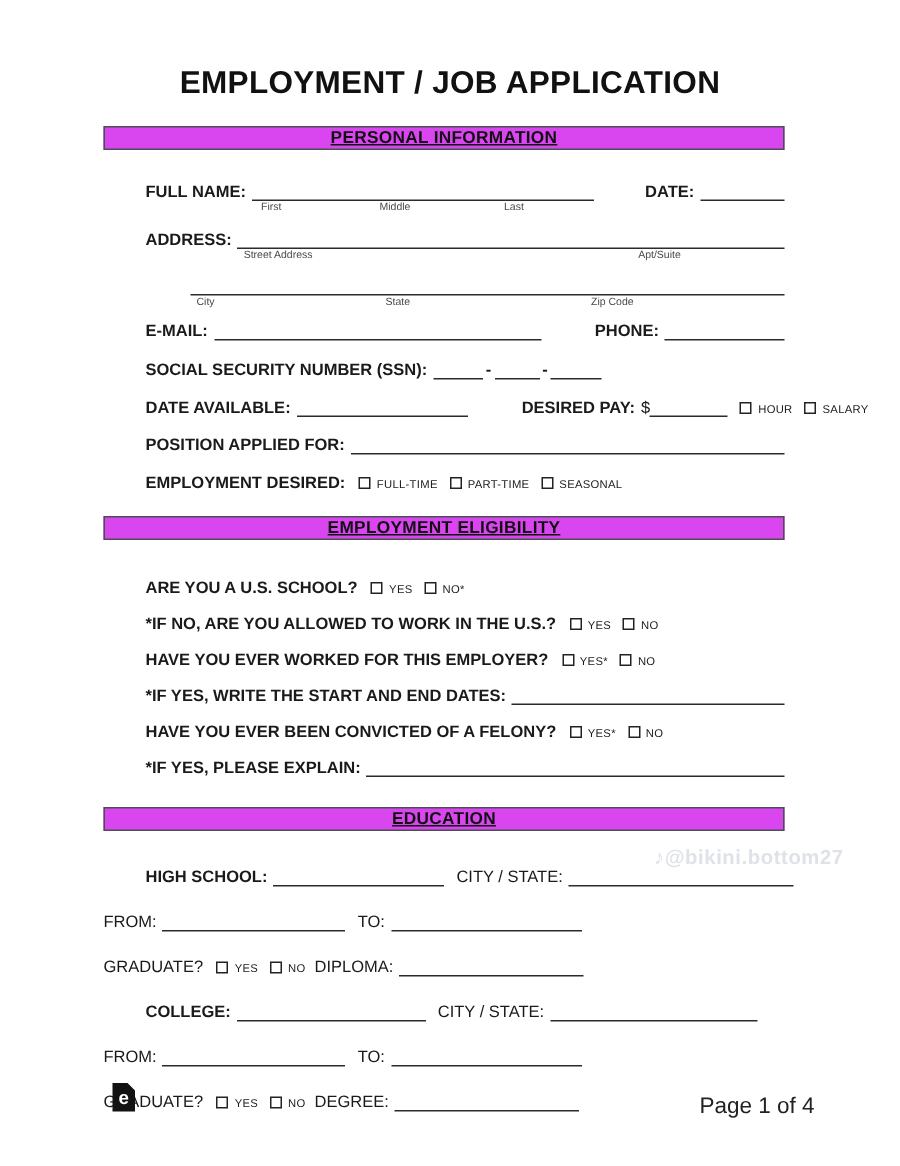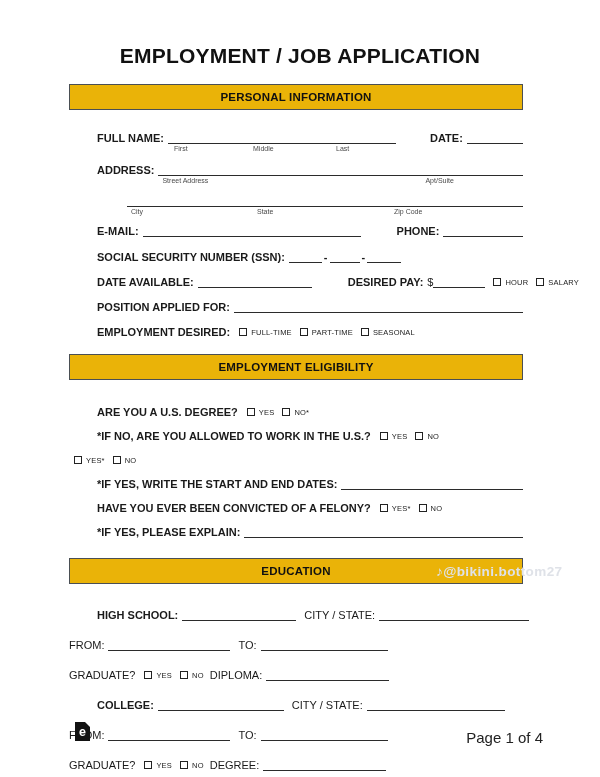--- a/index.html
+++ b/index.html
@@ -8,23 +8,23 @@
     position:relative; width:600px; height:777px; background:#ffffff;
     font-family:"Liberation Sans","DejaVu Sans",sans-serif; color:#1a1a1a;
     overflow:hidden;
   }
   .title {
     margin-top:44px; text-align:center; font-size:21px; font-weight:bold;
     letter-spacing:0.2px; color:#111;
   }
   .content { margin:0 77px 0 69px; }
   .section-bar {
-    margin-top:16px; height:26px; background:#eab308; border:1.5px solid #4a4f54;
+    margin-top:16px; height:16px; background:#d946ef; border:1.5px solid #4a4f54;
     display:flex; align-items:center; justify-content:center;
-    font-weight:bold; font-size:11.5px; color:#111; letter-spacing:0.2px;
+    font-weight:bold; font-size:11.5px; color:#111; letter-spacing:0.2px;text-decoration:underline;
   }
   .bar-elig { margin-top:16px; }
   .bar-edu  { margin-top:20px; }
   .row {
     display:flex; align-items:flex-end; height:14px; font-size:11px;
     white-space:nowrap; position:relative;
   }
   .lbl  { font-weight:bold; margin-right:4px;padding-left:28px; }
   .rlbl { font-weight:normal; margin-right:4px; }
   .line { border-bottom:1px solid #2b2b2b; height:13px; position:relative; flex:none; }
@@ -147,36 +147,37 @@
       <span class="cbl">FULL-TIME</span>
       <span class="cb"></span>
       <span class="cbl">PART-TIME</span>
       <span class="cb"></span>
       <span class="cbl">SEASONAL</span>
     </div>
 
     <div class="section-bar bar-elig">EMPLOYMENT ELIGIBILITY</div>
 
     <div class="row r-q1">
-      <span class="lbl">ARE YOU A U.S. DEGREE?</span>
+      <span class="lbl">ARE YOU A U.S. SCHOOL?</span>
       <span class="cb cb-first"></span>
       <span class="cbl">YES</span>
       <span class="cb"></span>
       <span class="cbl">NO*</span>
     </div>
 
     <div class="row r-q">
       <span class="lbl">*IF NO, ARE YOU ALLOWED TO WORK IN THE U.S.?</span>
       <span class="cb cb-first"></span>
       <span class="cbl">YES</span>
       <span class="cb"></span>
       <span class="cbl">NO</span>
     </div>
 
     <div class="row r-q">
+      <span class="lbl">HAVE YOU EVER WORKED FOR THIS EMPLOYER?</span>
       <span class="cb cb-first"></span>
       <span class="cbl">YES*</span>
       <span class="cb"></span>
       <span class="cbl">NO</span>
     </div>
 
     <div class="row r-q">
       <span class="lbl">*IF YES, WRITE THE START AND END DATES:</span>
       <span class="line fill"></span>
     </div>

